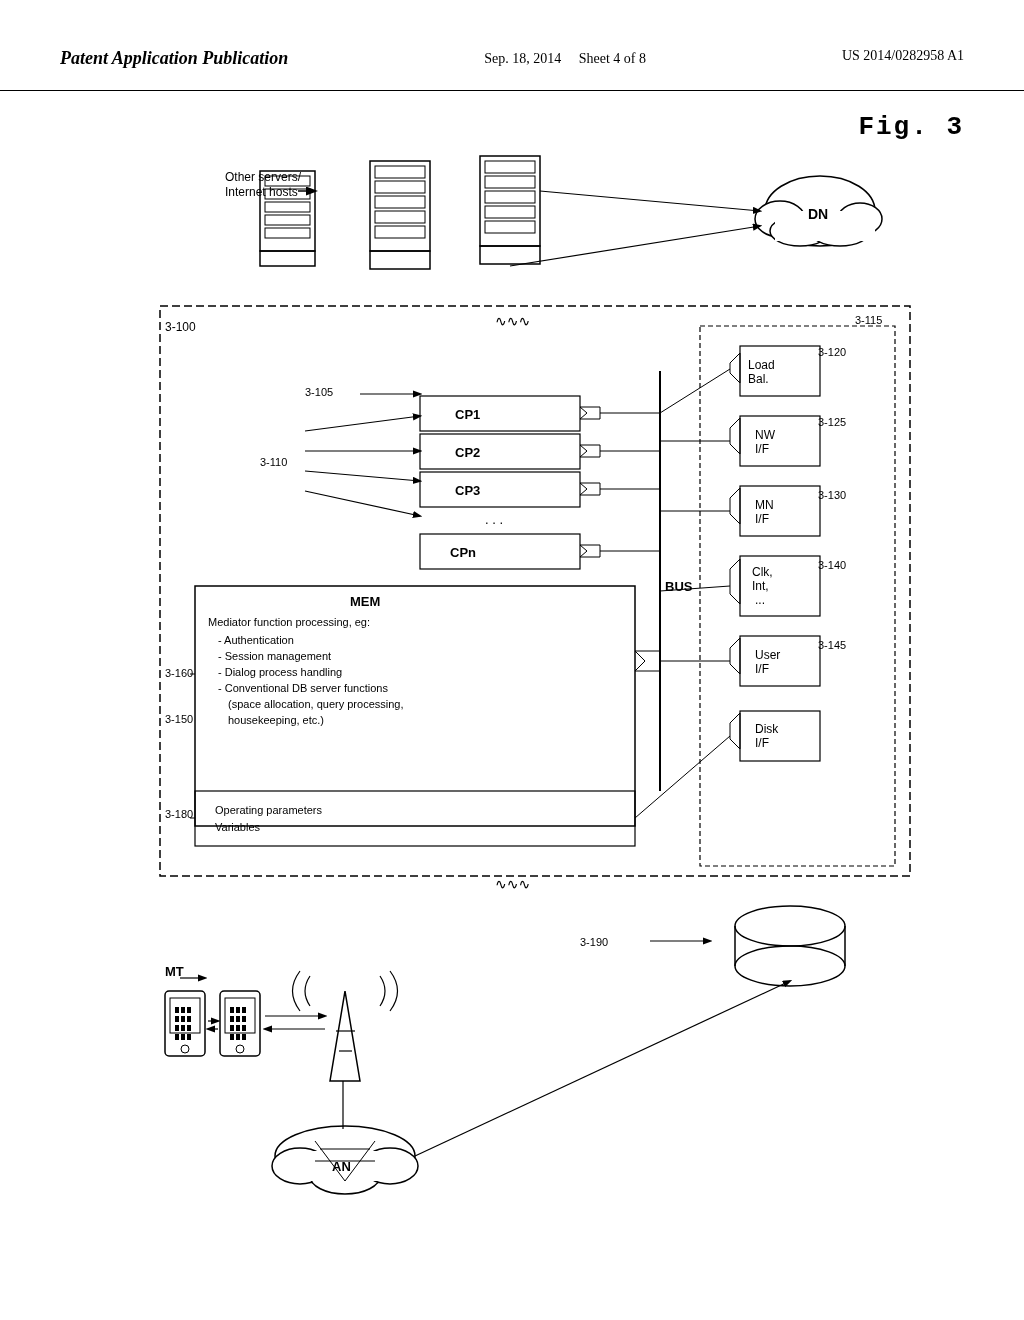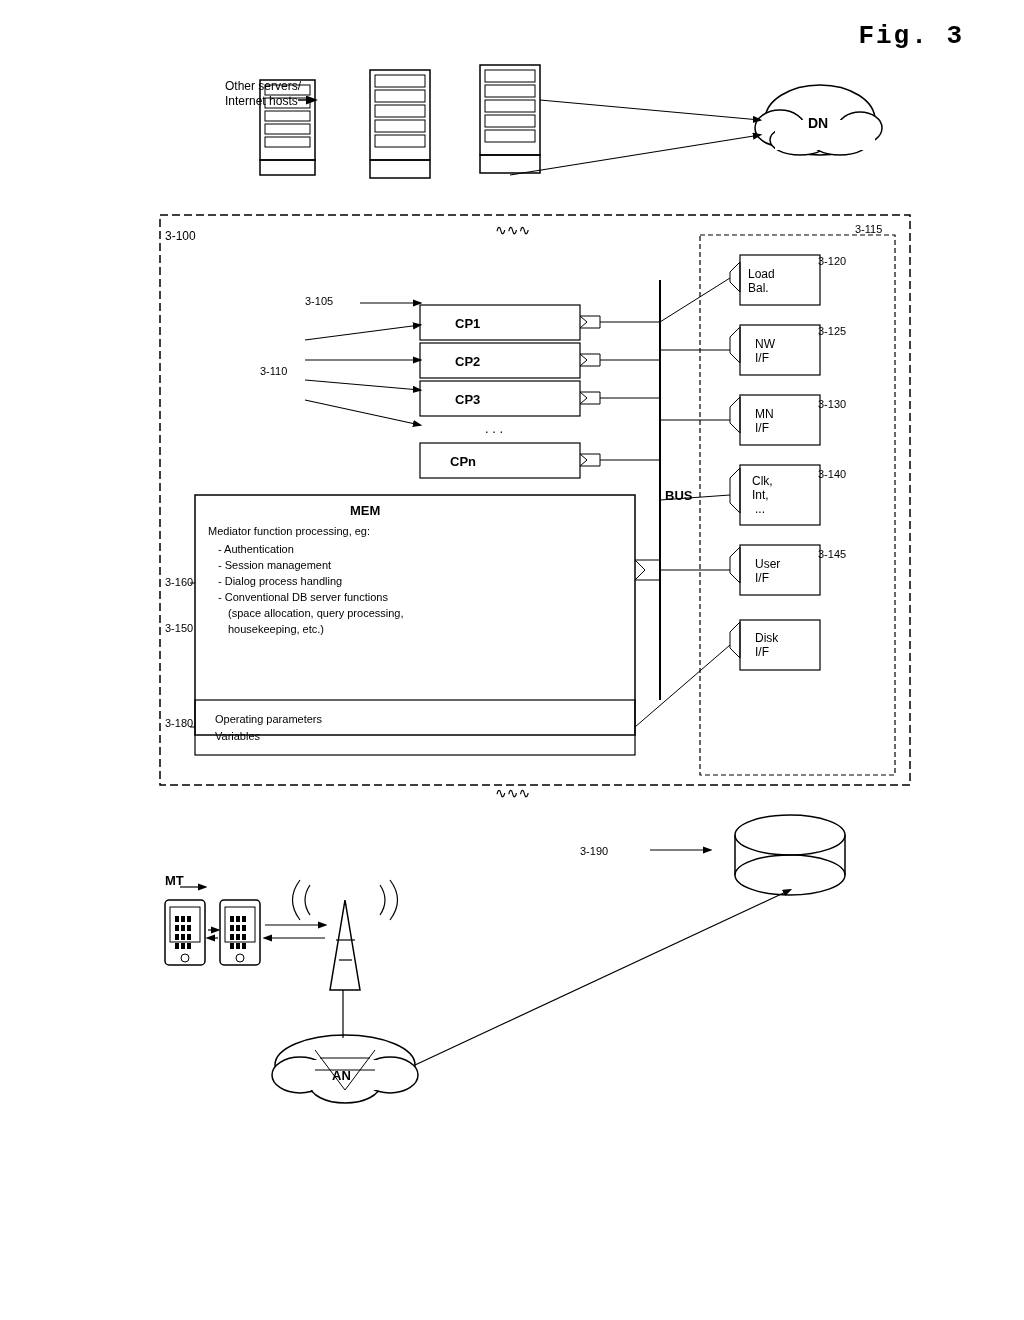--- a/index.html
+++ b/index.html
@@ -68,20 +68,28 @@
     }
 
     svg {
       font-family: Arial, sans-serif;
     }
   </style>
 </head>
 <body>
 
 <div class="page">
+  <div class="header">
+    <div class="header-left">Patent Application Publication</div>
+    <div class="header-center">
+      <span>Sep. 18, 2014</span>&nbsp;&nbsp;&nbsp;&nbsp;
+      <span>Sheet 4 of 8</span>
+    </div>
+    <div class="header-right">US 2014/0282958 A1</div>
+  </div>
 
   <div class="content">
     <div class="fig-label">
       <span style="font-family: 'Courier New', monospace; font-size:26px; font-weight:bold;">Fig. 3</span>
     </div>
 
     <div class="diagram-container">
       <svg width="900" height="1130" viewBox="0 0 900 1130">
 
         <g>

